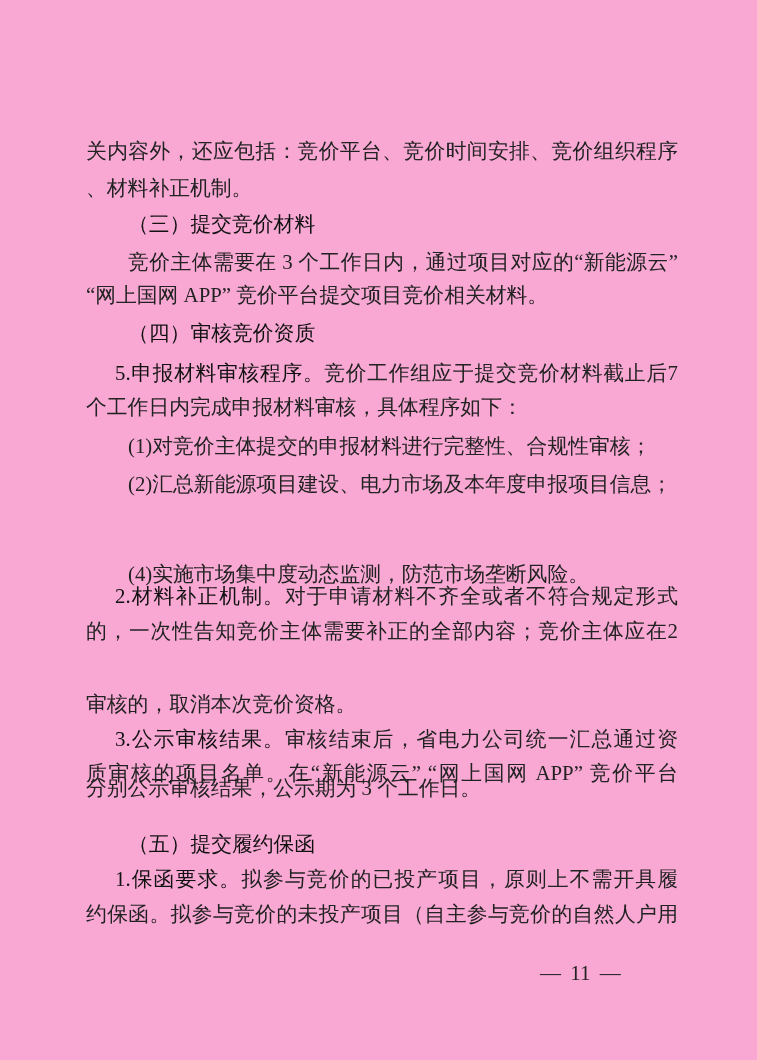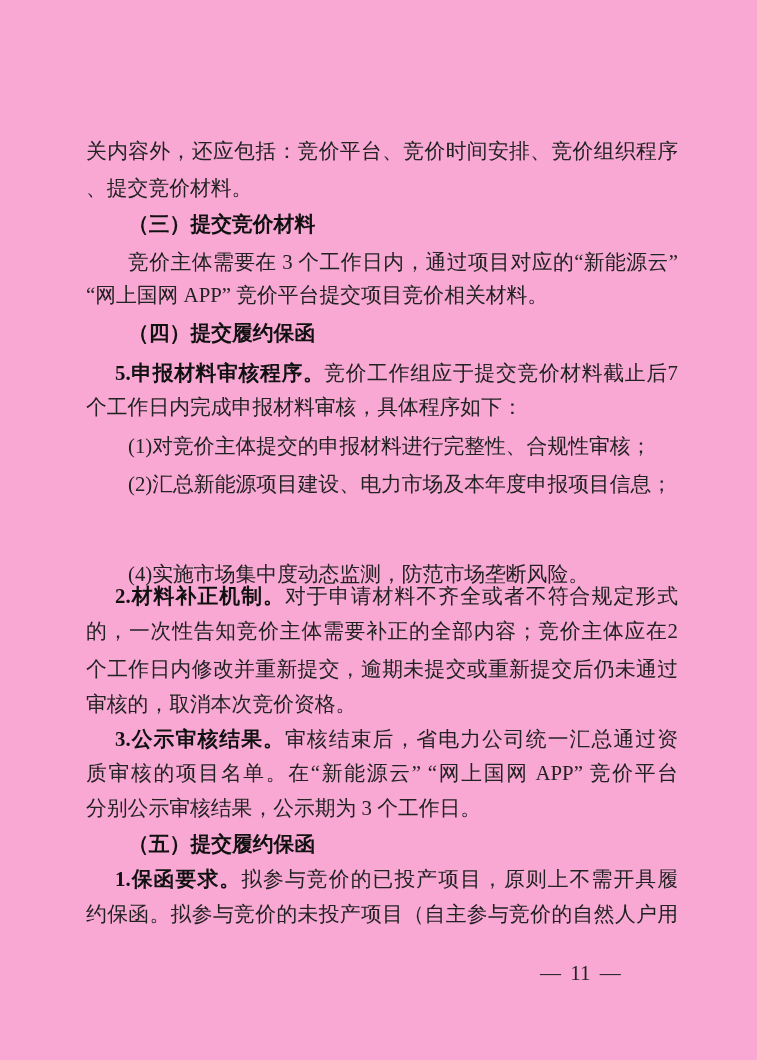--- a/index.html
+++ b/index.html
@@ -17,74 +17,73 @@
     left:86px;
     width:592px;
     font-size:20.8px;
     line-height:36px;
   }
   .just{
     text-align:justify;
     text-align-last:justify;
   }
   .ind{ text-indent:42px; }
-  .b{ font-weight:700; color:#111111; }
+  .b{ font-weight:400; color:#111111; }
   .footer{
     position:absolute;
     top:955px;
     left:540px;
     width:142px;
     text-align:left;
     font-size:21px;
     line-height:36px;
     word-spacing:4px;
     color:#222222;
   }
 </style>
 </head>
 <body>
 
 <div class="page">
 
   <div class="line just" style="top:133px"><span class="b"></span><span>关内容外，还应包括：竞价平台、竞价时间安排、竞价组织程序</span></div>
 
-  <div class="line" style="top:170px"><span class="b"></span><span>、提交竞价材料。</span></div>
+  <div class="line" style="top:170px"><span class="b"></span><span>、材料补正机制。</span></div>
 
   <div class="line ind" style="top:206px"><span class="b">（三）提交竞价材料</span><span></span></div>
 
   <div class="line just ind" style="top:244px"><span class="b"></span><span>竞价主体需要在 3 个工作日内，通过项目对应的“新能源云”</span></div>
 
   <div class="line" style="top:277px"><span class="b"></span><span>“网上国网 APP” 竞价平台提交项目竞价相关材料。</span></div>
 
-  <div class="line ind" style="top:315px"><span class="b">（四）提交履约保函</span><span></span></div>
+  <div class="line ind" style="top:315px"><span class="b">（四）审核竞价资质</span><span></span></div>
 
   <div class="line just" style="top:355px;text-indent:29px"><span class="b">5.申报材料审核程序。</span><span>竞价工作组应于提交竞价材料截止后7</span></div>
 
   <div class="line" style="top:389px"><span class="b"></span><span>个工作日内完成申报材料审核，具体程序如下：</span></div>
 
   <div class="line ind" style="top:428px"><span class="b"></span><span>(1)对竞价主体提交的申报材料进行完整性、合规性审核；</span></div>
 
   <div class="line ind" style="top:466px"><span class="b"></span><span>(2)汇总新能源项目建设、电力市场及本年度申报项目信息；</span></div>
 
 
   <div class="line ind" style="top:556px"><span class="b"></span><span>(4)实施市场集中度动态监测，防范市场垄断风险。</span></div>
 
   <div class="line just" style="top:578px;text-indent:29px"><span class="b">2.材料补正机制。</span><span>对于申请材料不齐全或者不符合规定形式</span></div>
 
   <div class="line just" style="top:613px"><span class="b"></span><span>的，一次性告知竞价主体需要补正的全部内容；竞价主体应在2</span></div>
 
-  <div class="line just" style="top:651px"><span class="b"></span><span>个工作日内修改并重新提交，逾期未提交或重新提交后仍未通过</span></div>
 
   <div class="line" style="top:686px"><span class="b"></span><span>审核的，取消本次竞价资格。</span></div>
 
   <div class="line just" style="top:721px;text-indent:29px"><span class="b">3.公示审核结果。</span><span>审核结束后，省电力公司统一汇总通过资</span></div>
 
   <div class="line just" style="top:755px"><span class="b"></span><span>质审核的项目名单。在“新能源云” “网上国网 APP” 竞价平台</span></div>
 
-  <div class="line" style="top:790px"><span class="b"></span><span>分别公示审核结果，公示期为 3 个工作日。</span></div>
+  <div class="line" style="top:770px"><span class="b"></span><span>分别公示审核结果，公示期为 3 个工作日。</span></div>
 
   <div class="line ind" style="top:826px"><span class="b">（五）提交履约保函</span><span></span></div>
 
   <div class="line just" style="top:861px;text-indent:29px"><span class="b">1.保函要求。</span><span>拟参与竞价的已投产项目，原则上不需开具履</span></div>
 
   <div class="line just" style="top:896px"><span class="b"></span><span>约保函。拟参与竞价的未投产项目（自主参与竞价的自然人户用</span></div>
 
   <div class="footer">— 11 —</div>
 
 </div>

